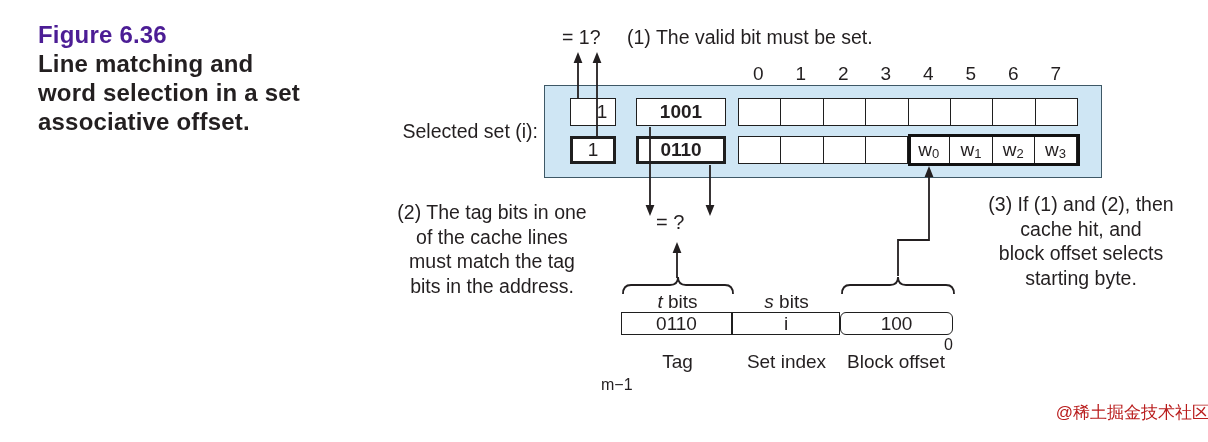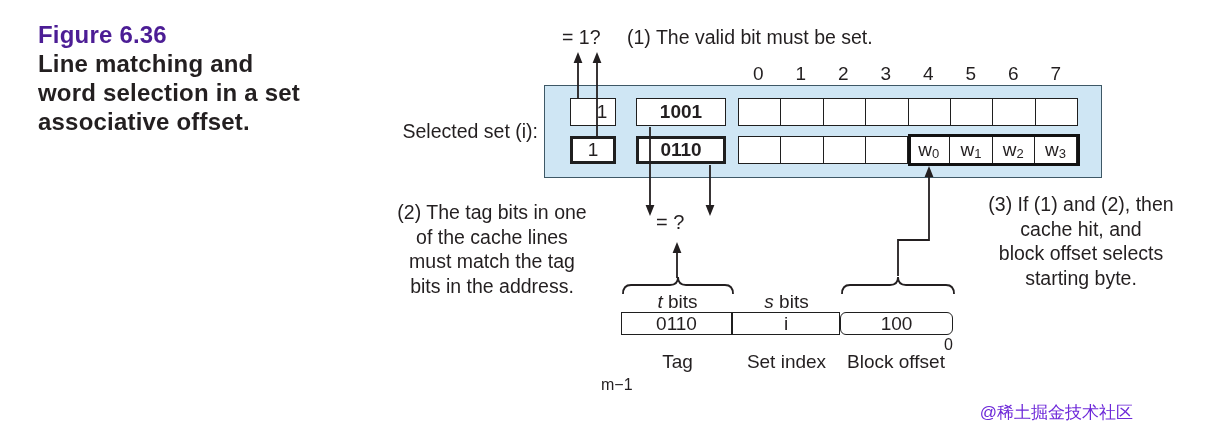--- a/index.html
+++ b/index.html
@@ -54,21 +54,21 @@
   .ab-t { left:621px; width:111px; }
   .ab-s { left:732px; width:108px; }
   .ab-b { left:840px; width:113px;border-radius:6px; }
   .msb { left:601px; top:336px; font-size:16px;margin-top:40px; }
   .lsb { left:944px; top:336px; font-size:16px; }
   .pname { top:351px; text-align:center; font-size:19px; }
   .pn-tag { left:622px; width:111px; }
   .pn-set { left:726px; width:121px; }
   .pn-blk { left:833px; width:126px; }
 
-  .watermark { left:940px; top:401px; width:193px; text-align:right; font-size:17px; color:#6d28d9; }
+  .watermark { left:1016px; top:401px; width:193px; text-align:right; font-size:17px; color:#b91c1c; }
 
   .overlay { position:absolute; left:0; top:0; z-index:10; pointer-events:none; }
 </style>
 </head>
 <body>
 
 <div class="canvas">
 
   <div class="abs fig-label">Figure 6.36</div>
   <div class="abs fig-caption">

